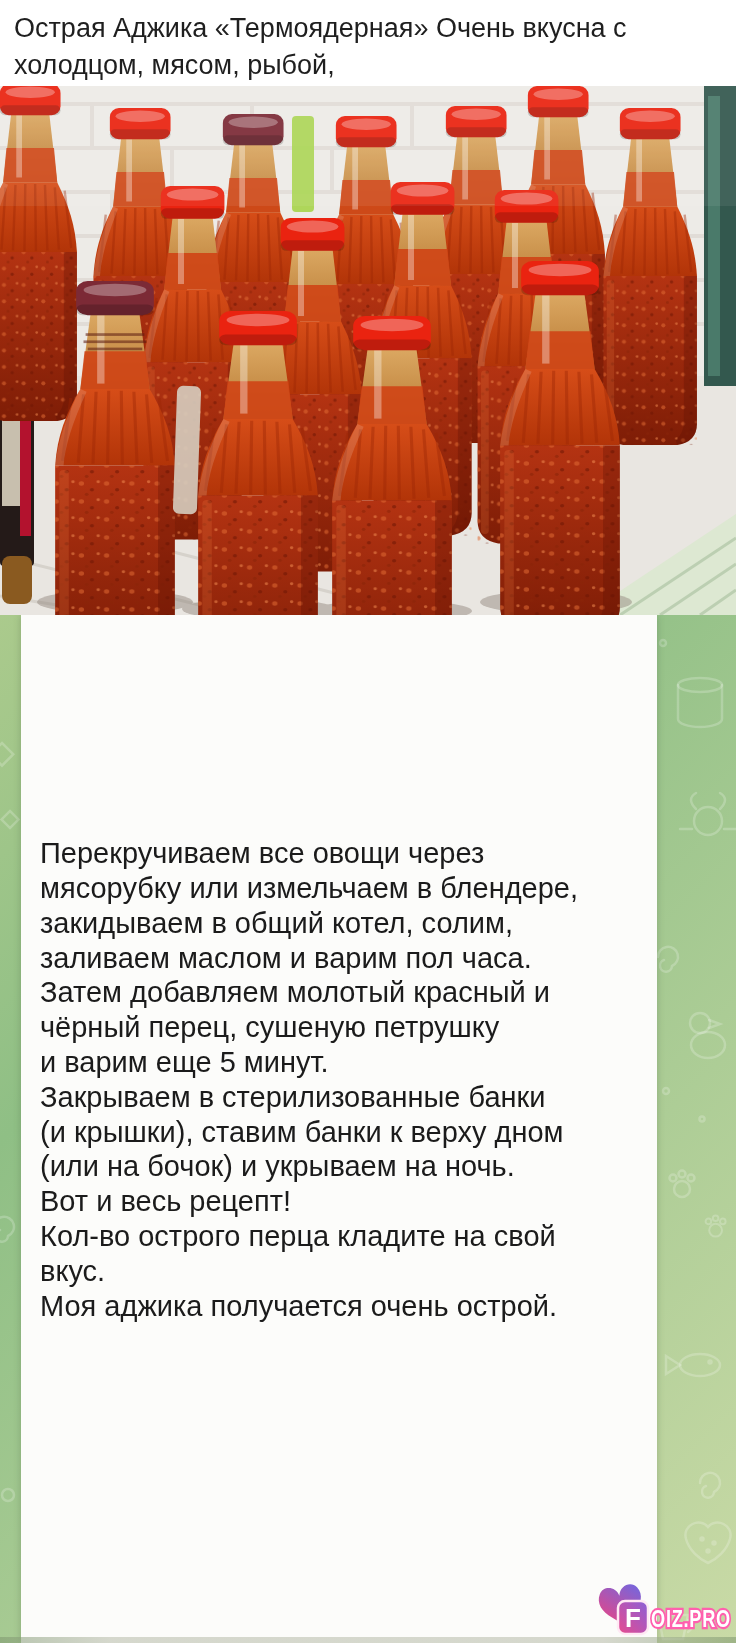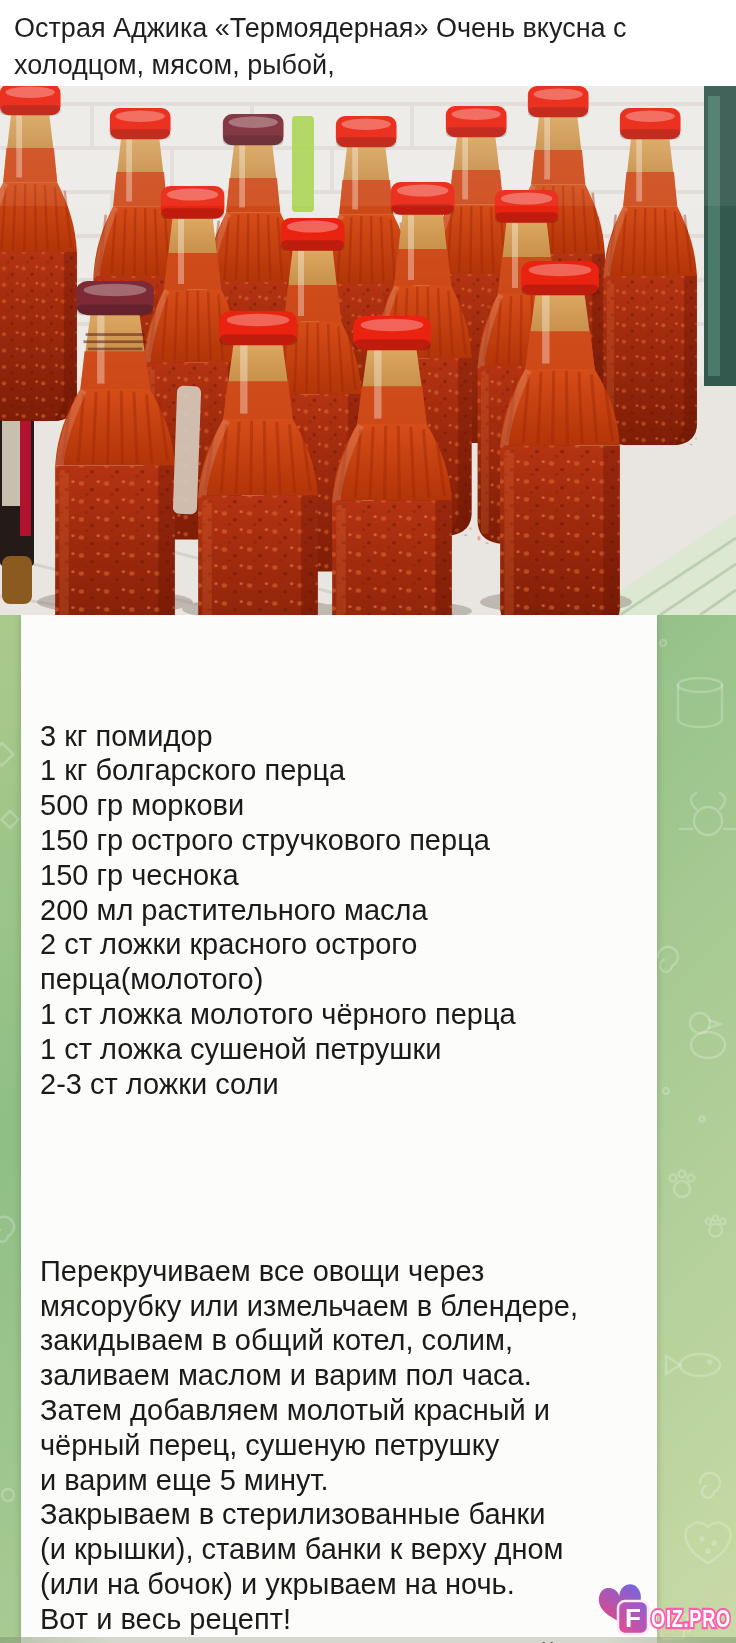--- a/index.html
+++ b/index.html
@@ -255,31 +255,20 @@
         <path d="M0,12 a10,10 0 1 1 14,9 a6,6 0 1 1 -8,-6"></path>
       </g>
       <circle cx="8" cy="880" r="6"></circle>
     </g>
   </svg>
 
   <div class="panel"></div>
 
   <div class="body-text">
     <div>
-      <div>3 кг помидор
-1 кг болгарского перца
-500 гр моркови
-150 гр острого стручкового перца
-150 гр чеснока
-200 мл растительного масла
-2 ст ложки красного острого
-перца(молотого)
-1 ст ложка молотого чёрного перца
-1 ст ложка сушеной петрушки
-2-3 ст ложки соли</div>
     </div>
     <div class="steps-section">
       <div>Перекручиваем все овощи через
 мясорубку или измельчаем в блендере,
 закидываем в общий котел, солим,
 заливаем маслом и варим пол часа.
 Затем добавляем молотый красный и
 чёрный перец, сушеную петрушку
 и варим еще 5 минут.
 Закрываем в стерилизованные банки

